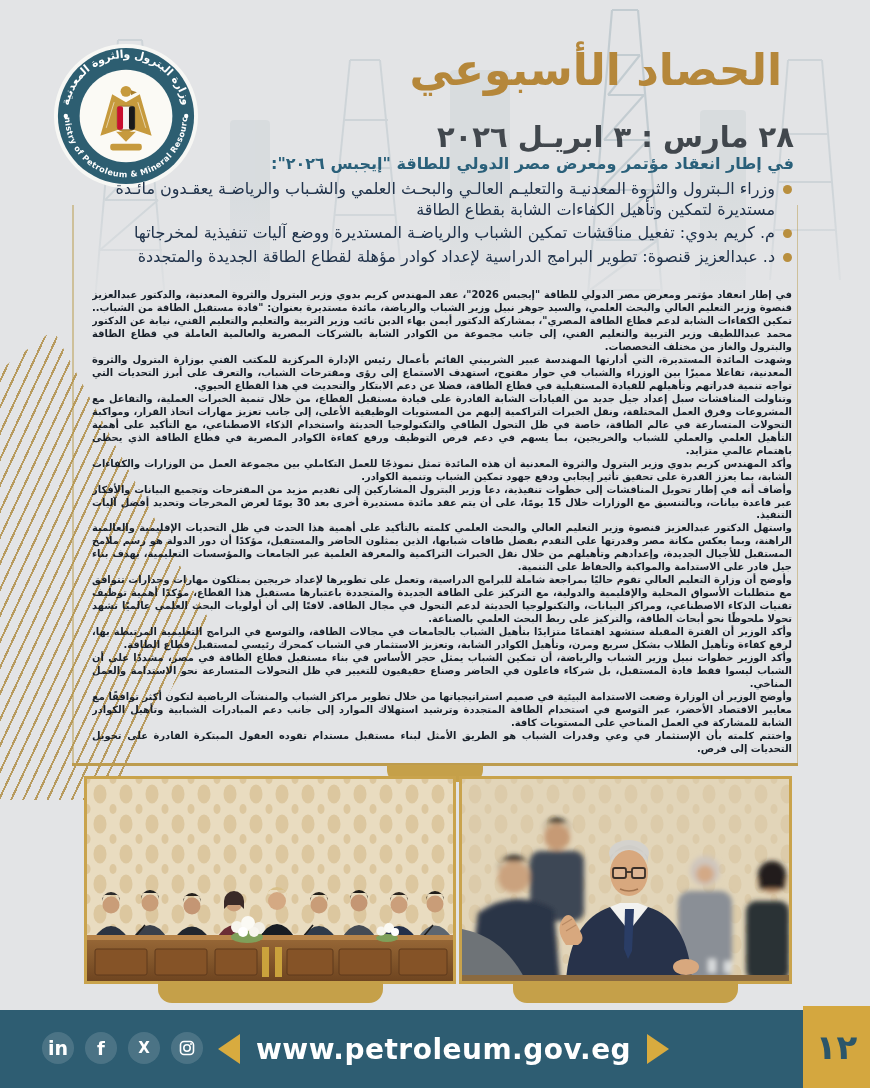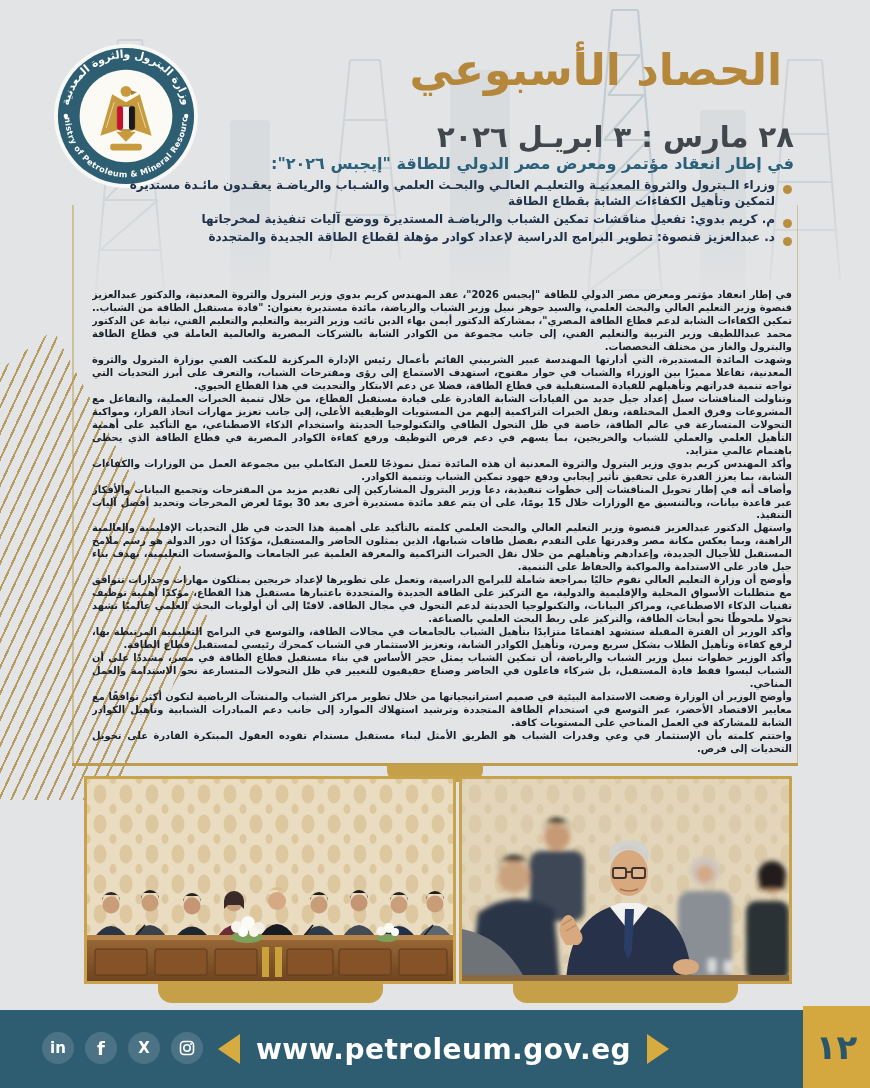--- a/index.html
+++ b/index.html
@@ -20,21 +20,21 @@
   .logo{position:absolute;left:52px;top:42px;width:148px;height:148px;}
   .title{position:absolute;right:88px;top:44px;direction:rtl;text-align:right;
          font-size:44px;font-weight:bold;color:#b5873a;letter-spacing:-1px;}
   .date{position:absolute;right:76px;top:120px;direction:rtl;text-align:right;
         font-size:29px;font-weight:bold;color:#41474d;}
 
   
   .highlights{position:absolute;right:76px;left:92px;top:154px;direction:rtl;text-align:right;}
   .intro{color:#2a607a;font-size:16px;font-weight:bold;line-height:1.3;margin-bottom:3px;}
   ul.bullets{list-style:none;margin:0;padding:0;}
-  ul.bullets li{position:relative;padding-right:19px;font-size:12px;font-weight:bold;
+  ul.bullets li{position:relative;padding-right:19px;font-size:16px;font-weight:normal;
                 color:#20324a;line-height:1.33;margin-bottom:2px;}
   ul.bullets li::before{content:"";position:absolute;right:2px;top:7px;width:9px;height:9px;
                 border-radius:50%;background:#b98f3e;}
 
   
   .article{position:absolute;right:78px;left:92px;top:289px;height:478px;overflow:hidden;
            direction:rtl;text-align:justify;font-size:9.9px;font-weight:bold;color:#171f29;
            line-height:1.31;}
   .article p{margin:0;}
 
@@ -52,21 +52,21 @@
   .photo.right{left:459px;width:333px;}
   .photo-tab{position:absolute;top:981px;width:225px;height:22px;background:#c5a049;
              border-radius:0 0 14px 14px;}
   .photo-tab.l{left:158px;} .photo-tab.r{left:513px;}
 
   
   .footer{position:absolute;left:0;right:0;bottom:0;height:78px;background:#2e5d72;}
   .social{position:absolute;left:42px;top:22px;display:flex;gap:11px;}
   .soc{width:32px;height:32px;border-radius:50%;background:rgba(255,255,255,.14);
        display:flex;align-items:center;justify-content:center;color:#fff;font-weight:bold;}
-  .soc.in{font-size:15px;} .soc.fb{font-size:18px;} .soc.xx{font-size:15px;}
+  .soc.in{font-size:19px;} .soc.fb{font-size:18px;} .soc.xx{font-size:15px;}
   .url-wrap{position:absolute;left:218px;top:0;width:445px;height:78px;
             display:flex;align-items:center;justify-content:space-between;gap:16px;}
   .arrow{width:0;height:0;border-top:15px solid transparent;border-bottom:15px solid transparent;}
   .arrow.l{border-right:22px solid #d8ab3f;}
   .arrow.r{border-left:22px solid #d8ab3f;}
   .url{color:#ffffff;font-size:28px;font-weight:bold;letter-spacing:.5px;}
   .pagebox{position:absolute;right:0;top:1006px;width:67px;height:82px;background:#d4a73f;
            display:flex;align-items:center;justify-content:center;z-index:6;}
   .pagenum{color:#2b5669;font-size:34px;font-weight:bold;}
 </style>

